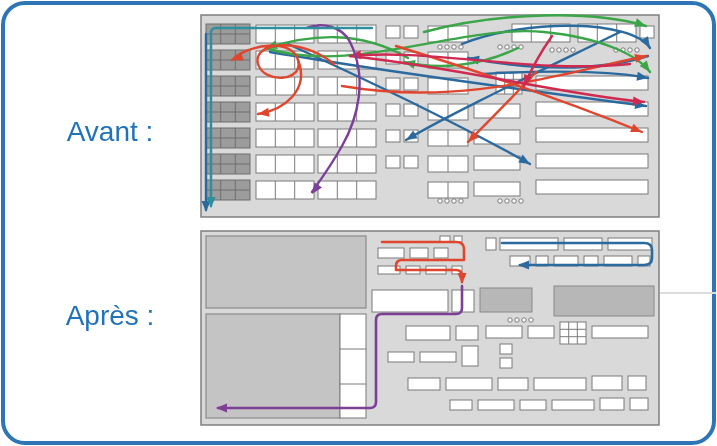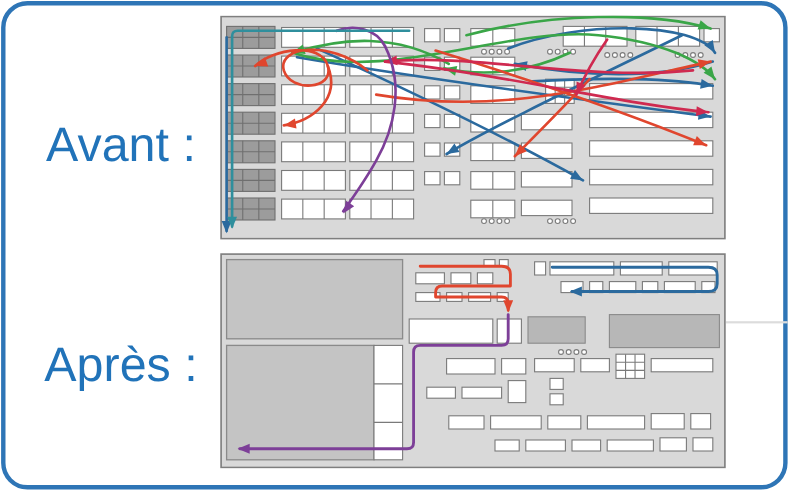--- a/index.html
+++ b/index.html
@@ -9,24 +9,24 @@
     font-family:"Liberation Sans", sans-serif;
   }
   .slide{
     position:absolute;left:1px;top:1px;width:707px;height:436px;
     border:4px solid var(--slide-border,#2e75b6);
     border-radius:24px;background:#ffffff;
   }
   .flow-label{
     position:absolute;left:25px;width:170px;text-align:center;
     color:var(--label-blue,#2173b9);
-    font-size:44px;line-height:40px;font-weight:400;
+    font-size:28px;line-height:40px;font-weight:400;
   }
   #label-before{top:112px;}
-  #label-after{top:312px;}
+  #label-after{top:296px;}
   .diag{position:absolute;}
   #diag-before{left:200px;top:14px;}
   #diag-after{left:200px;top:230px;}
   .divider{position:absolute;left:660px;top:292px;width:56px;height:2px;background:#dcdcdc;}
 
   
   .bg{fill:var(--diagram-bg,#d9d9d9);stroke:var(--diagram-border,#7f7f7f);stroke-width:1.5;}
   .m{fill:#ffffff;stroke:var(--machine-border,#7a7a7a);stroke-width:1;}
   .ml{fill:none;stroke:var(--machine-border,#7a7a7a);stroke-width:1;}
   .dk{fill:var(--block-dark,#9c9c9c);stroke:#6f6f6f;stroke-width:1;}

